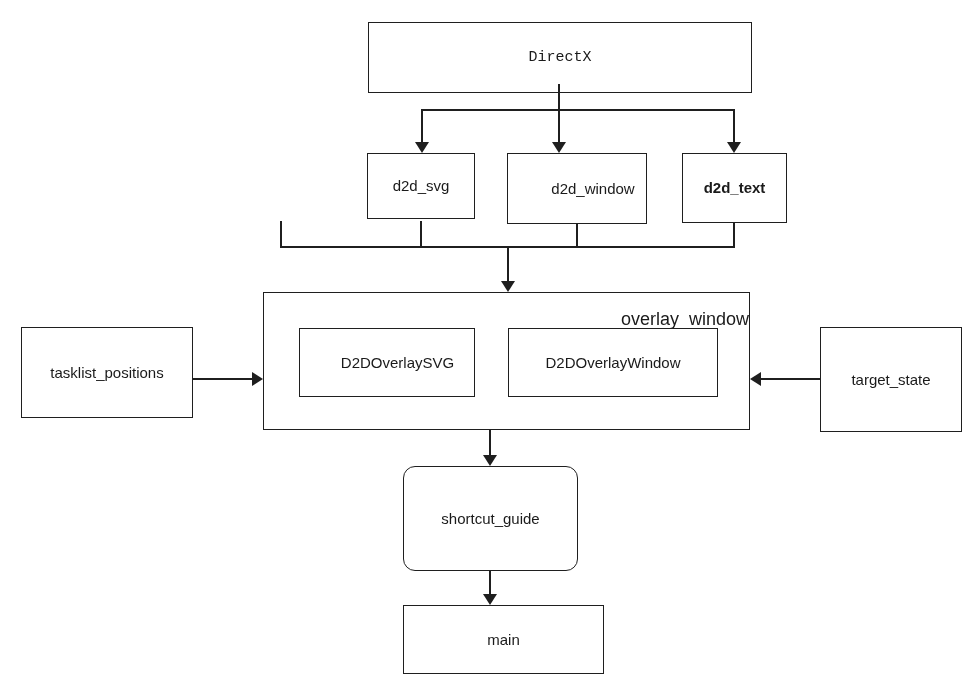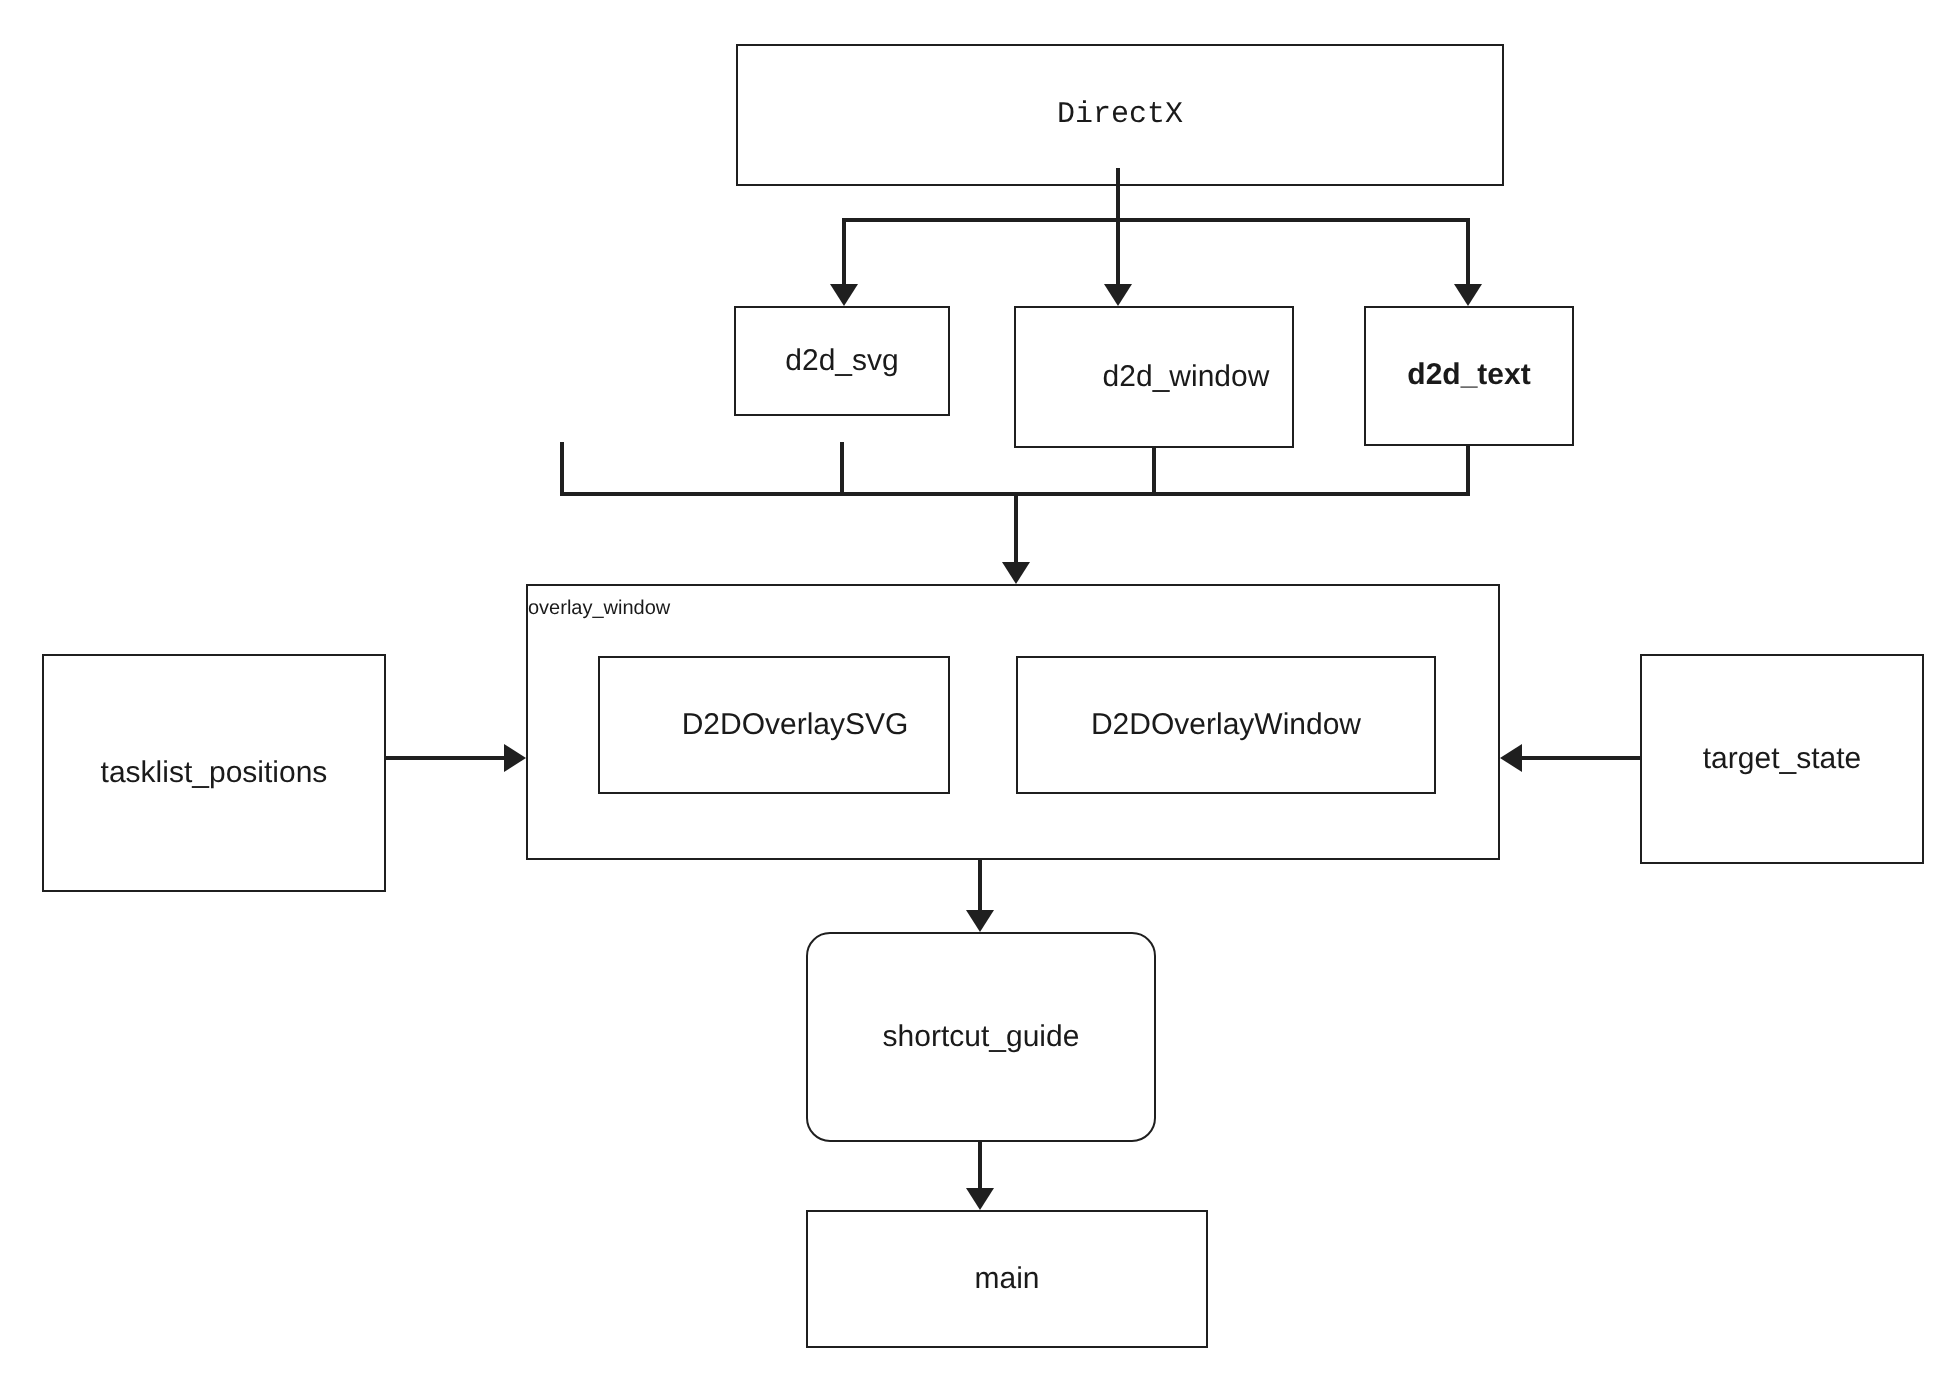--- a/index.html
+++ b/index.html
@@ -14,22 +14,22 @@
     overflow:hidden;
   }
   .node{
     position:absolute;box-sizing:border-box;background:var(--fill);
     border:1.5px solid var(--line);
     display:flex;align-items:center;justify-content:center;
     font-size:15px;line-height:1.2;white-space:nowrap;
   }
   .group{display:block;}
   .group-label{
-    position:absolute;top:6px;left:0;width:100%;text-align:left;
-    font-size:10px;
+    position:absolute;top:16px;left:0;width:100%;text-align:right;
+    font-size:18px;
   }
   .vline,.hline{position:absolute;background:var(--line);}
   .arr-down{position:absolute;width:0;height:0;
     border-left:7px solid transparent;border-right:7px solid transparent;
     border-top:11px solid var(--line);}
   .arr-right{position:absolute;width:0;height:0;
     border-top:7px solid transparent;border-bottom:7px solid transparent;
     border-left:11px solid var(--line);}
   .arr-left{position:absolute;width:0;height:0;
     border-top:7px solid transparent;border-bottom:7px solid transparent;
@@ -38,21 +38,21 @@
 </head>
 <body>
 
 <div class="canvas">
 
   <div class="node" style="left:368px;top:22px;width:384px;height:71px;font-family:Liberation Mono, monospace;">
     <span>DirectX</span>
   </div>
 
 
-  <div class="node" style="left:367px;top:153px;width:108px;height:55px;">
+  <div class="node" style="left:367px;top:153px;width:108px;height:66px;">
     <span>d2d_svg</span>
   </div>
 
   <div class="node" style="left:507px;top:153px;width:140px;height:71px;padding-left:32px;">
     <span>d2d_window</span>
   </div>
 
   <div class="node" style="left:682px;top:153px;width:105px;height:70px;font-weight:bold;">
     <span>d2d_text</span>
   </div>
@@ -60,21 +60,21 @@
   <div class="node group" style="left:263px;top:292px;width:487px;height:138px;">
     <div class="group-label">overlay_window</div>
     <div class="node" style="left:35px;top:35px;width:176px;height:69px;padding-left:21px;">
       <span>D2DOverlaySVG</span>
     </div>
     <div class="node" style="left:244px;top:35px;width:210px;height:69px;">
       <span>D2DOverlayWindow</span>
     </div>
   </div>
 
-  <div class="node" style="left:21px;top:327px;width:172px;height:119px;">
+  <div class="node" style="left:21px;top:327px;width:172px;height:91px;">
     <span>tasklist_positions</span>
   </div>
 
   <div class="node" style="left:820px;top:327px;width:142px;height:105px;">
     <span>target_state</span>
   </div>
 
   <div class="node" style="left:403px;top:466px;width:175px;height:105px;border-radius:12px;">
     <span>shortcut_guide</span>
   </div>

